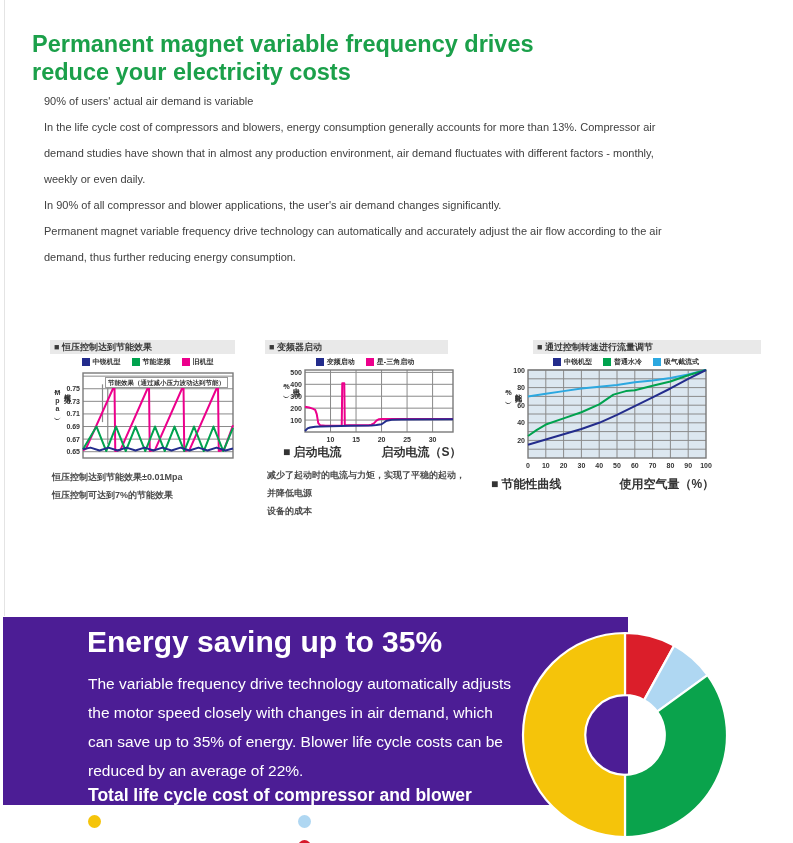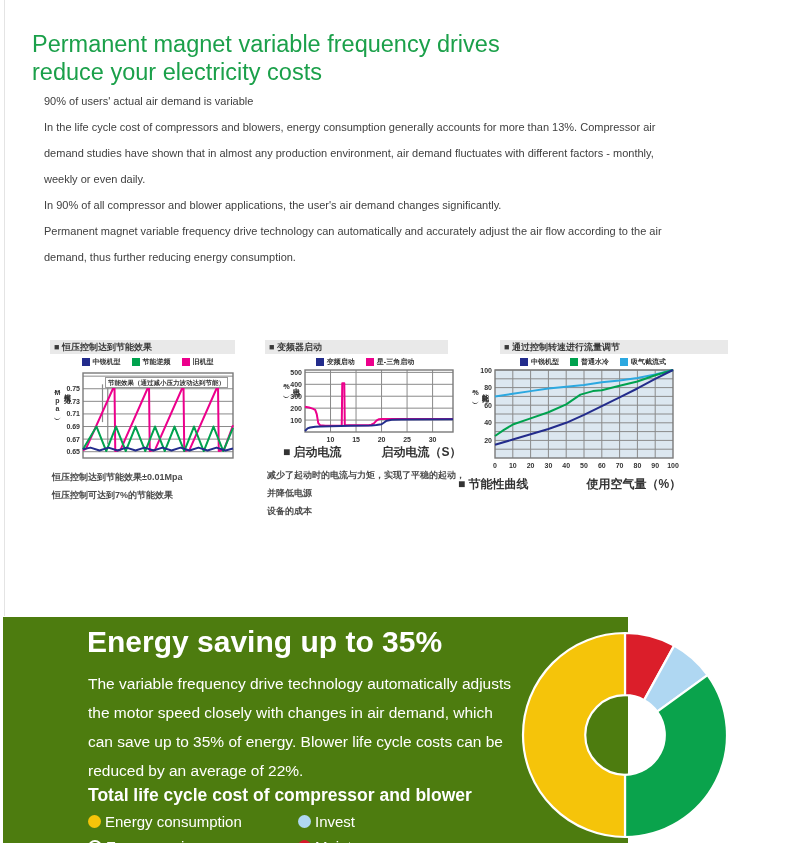--- a/index.html
+++ b/index.html
@@ -2,30 +2,30 @@
 <html><head>
 <meta charset="utf-8">
 <style>
   html,body{margin:0;padding:0;background:#fff;}
   #page{position:relative;width:793px;height:843px;background:#fff;overflow:hidden;
         font-family:"Liberation Sans","DejaVu Sans",sans-serif;}
   .edge-line{position:absolute;left:4px;top:0;width:1px;height:616px;background:#e4e4e4;}
 
   
   #main-title{position:absolute;left:32px;top:14px;font-size:23.5px;line-height:28px;
-              font-weight:normal;color:#1BA04A;}
+              font-weight:bold;color:#1BA04A;}
   #intro{position:absolute;left:44px;top:88px;width:640px;font-size:11px;line-height:26px;
          color:#404040;}
   #intro p{margin:0;}
 
   
   .panel{position:absolute;top:340px;}
   #panel1{left:50px;width:195px;}
   #panel2{left:265px;width:200px;}
-  #panel3{left:456px;width:230px;padding-left:44px;}
+  #panel3{left:489px;width:230px;padding-left:44px;}
   .panel-title{height:14px;line-height:14px;background:#E9E9E9;color:#3a3a3a;
                font-size:9px;font-weight:bold;padding-left:4px;}
   #panel1 .panel-title{width:181px;}
   #panel2 .panel-title{width:179px;}
   #panel3 .panel-title{width:224px;}
   .legend-row{position:absolute;left:0;width:100%;display:flex;justify-content:center;
               gap:11px;align-items:center;}
   #panel1 .legend-row{top:17px;}
   #panel2 .legend-row{top:17px;}
   #panel3 .legend-row{top:17px;}
@@ -43,21 +43,21 @@
   .bottom-row{position:absolute;font-size:12px;font-weight:bold;color:#333;display:flex;}
   #panel2 .bottom-row{top:104px;left:18px;gap:40px;}
   #panel3 .bottom-row{top:136px;left:2px;gap:58px;}
   .captions{position:absolute;left:2px;font-size:9px;font-weight:bold;color:#4a4a4a;line-height:18px;}
   #panel1 .captions{top:128px;}
   #panel2 .captions{top:126px;}
   #anno-box{position:absolute;left:55px;top:37px;background:#fff;border:1px solid #999;
             font-size:6.5px;font-weight:bold;color:#333;line-height:9px;padding:0 2px;white-space:nowrap;}
 
   
-  #banner{position:absolute;left:3px;top:617px;width:625px;height:226px;background:#4d7c0f;color:#fff;}
+  #banner{position:absolute;left:3px;top:617px;width:625px;height:188px;background:#4c1d95;color:#fff;}
   #banner-heading{position:absolute;left:84px;top:8px;font-size:30px;font-weight:bold;}
   #banner-body{position:absolute;left:85px;top:52px;width:432px;font-size:15.5px;line-height:29px;}
   #banner-subhead{position:absolute;left:85px;top:168px;font-size:17.5px;font-weight:bold;}
   #banner-legend{position:absolute;left:85px;top:196px;display:grid;
                  grid-template-columns:210px 200px;row-gap:8px;}
   .b-legend-item{display:flex;align-items:center;gap:4px;font-size:15px;}
   .b-dot{width:13px;height:13px;border-radius:50%;flex:0 0 auto;}
   .b-dot.outline{background:transparent;border:2px solid #fff;width:10px;height:10px;}
 
   

